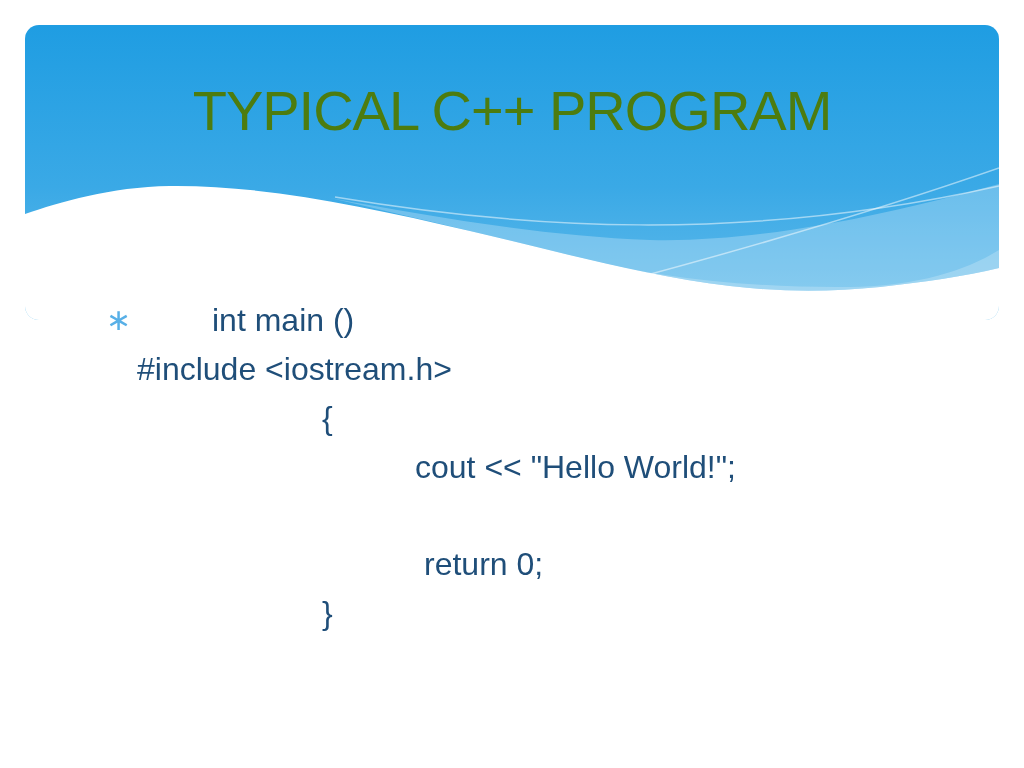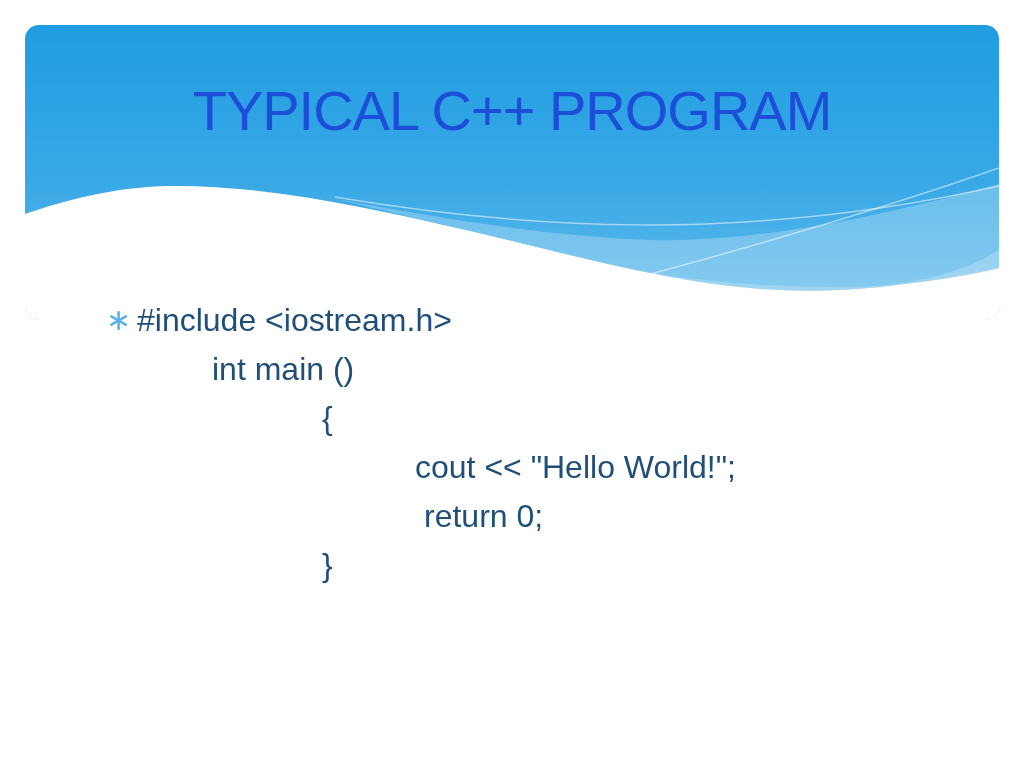--- a/index.html
+++ b/index.html
@@ -25,21 +25,21 @@
   }
   .slide-title {
     position: absolute;
     left: 25px;
     top: 64px;
     width: 974px;
     height: 92px;
     display: flex;
     align-items: center;
     justify-content: center;
-    color: #1d4ed8;
+    color: #4d7c0f;
     font-size: 56px;
     font-weight: 400;
     letter-spacing: -1px;
     white-space: nowrap;
   }
   .code-block {
     position: absolute;
     left: 0;
     top: 296px;
     width: 1024px;
@@ -49,21 +49,21 @@
   .code-line {
     height: 49px;
     line-height: 49px;
     white-space: pre;
   }
   .ind-0 { padding-left: 137px; }
   .ind-1 { padding-left: 212px; }
   .ind-2 { padding-left: 322px; }
   .ind-3 { padding-left: 415px; }
   .ind-4 { padding-left: 415px; }
-  .ind-5 { padding-left: 424px; }
+  .ind-5 { padding-left: 424px; margin-top: 48px; }
   .ind-6 { padding-left: 322px; }
   .bullet {
     position: absolute;
     left: 106px;
     top: 0;
     height: 49px;
     line-height: 47px;
     font-size: 30px;
     color: #58b0e7;
   }
@@ -110,21 +110,21 @@
                C 780 292, 830 292, 880 287
                C 925 282, 965 276, 999 268
                L 999 320 L 25 320 Z"></path>
     </g>
   </svg>
 
   <div class="slide-title">TYPICAL C++ PROGRAM</div>
 
   <div class="code-block">
     <span class="bullet">∗</span>
+    <div class="code-line ind-1">int main ()</div>
     <div class="code-line ind-0">#include &lt;iostream.h&gt;</div>
-    <div class="code-line ind-1">int main ()</div>
     <div class="code-line ind-2">{</div>
     <div class="code-line ind-3">cout &lt;&lt; "Hello World!";</div>
     <div class="code-line ind-5">return 0;</div>
     <div class="code-line ind-6">}</div>
   </div>
 
 </div>
 
 </body></html>

